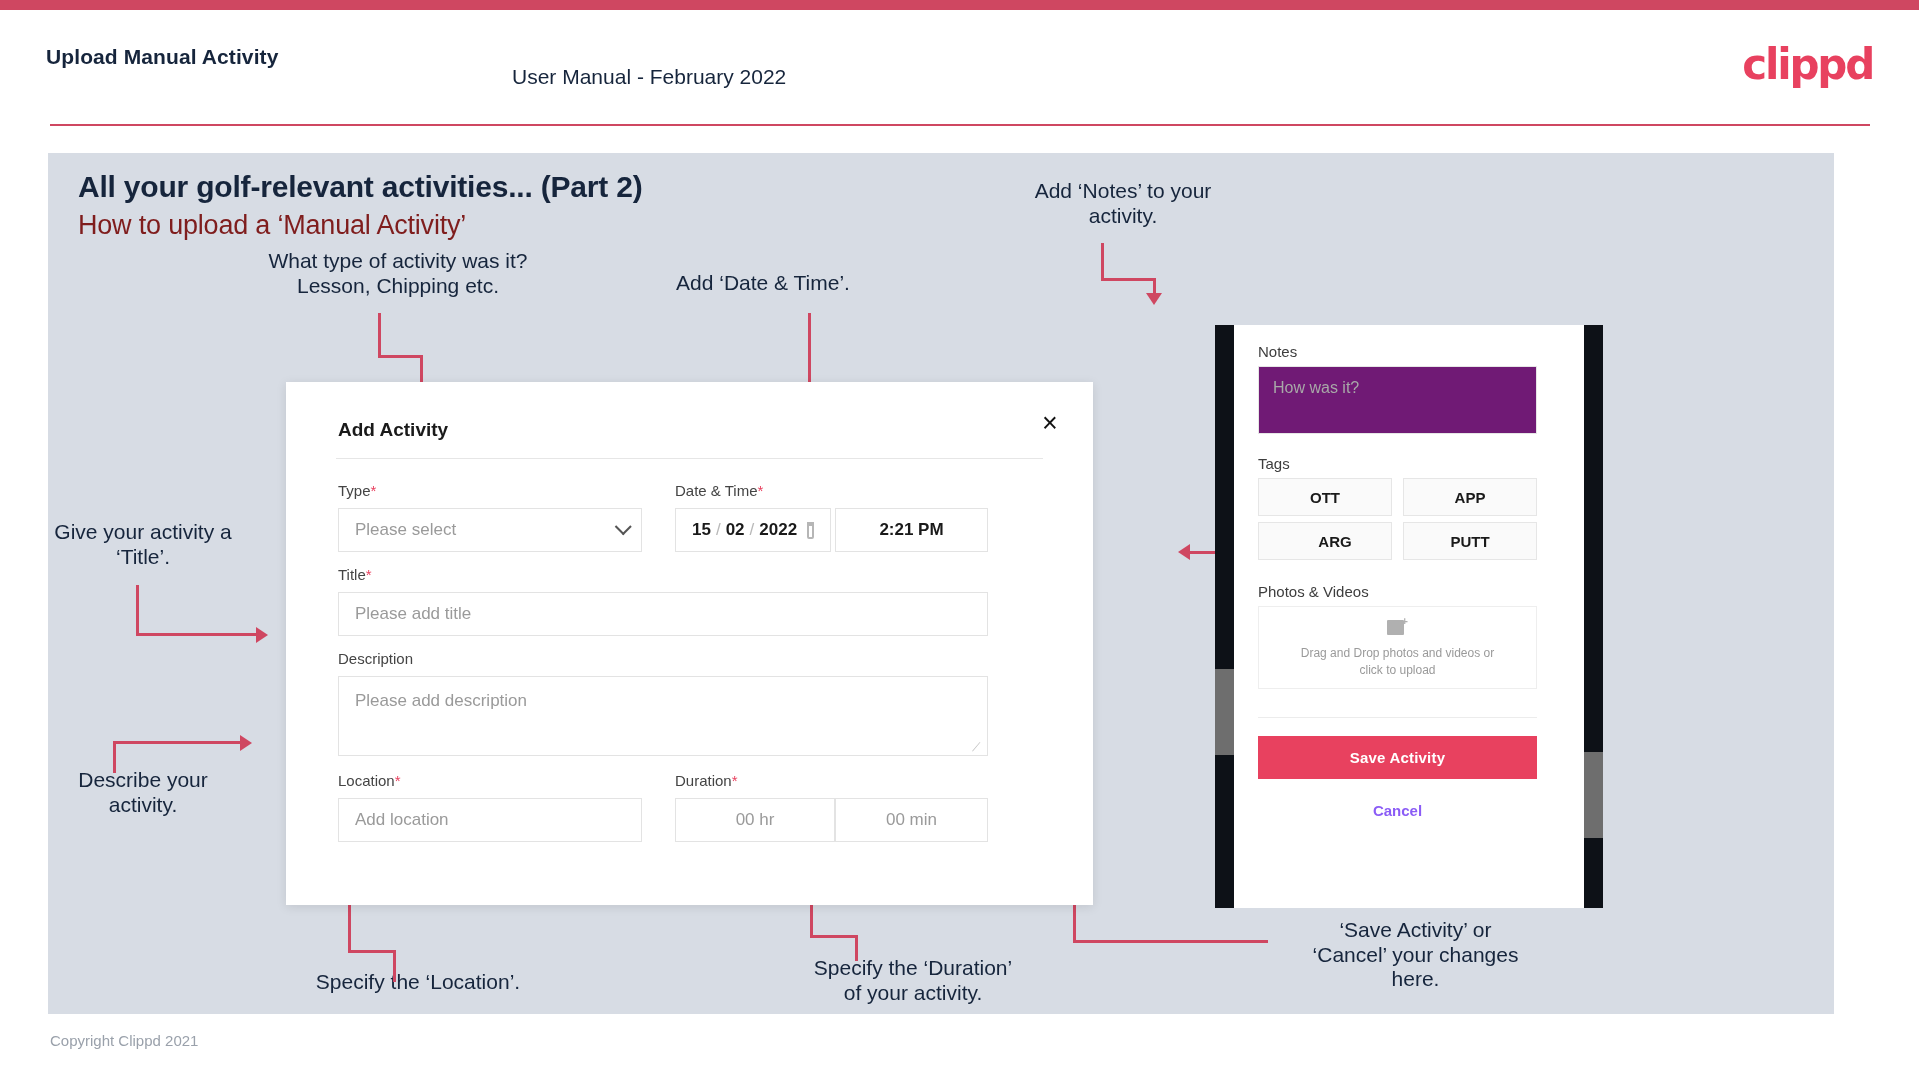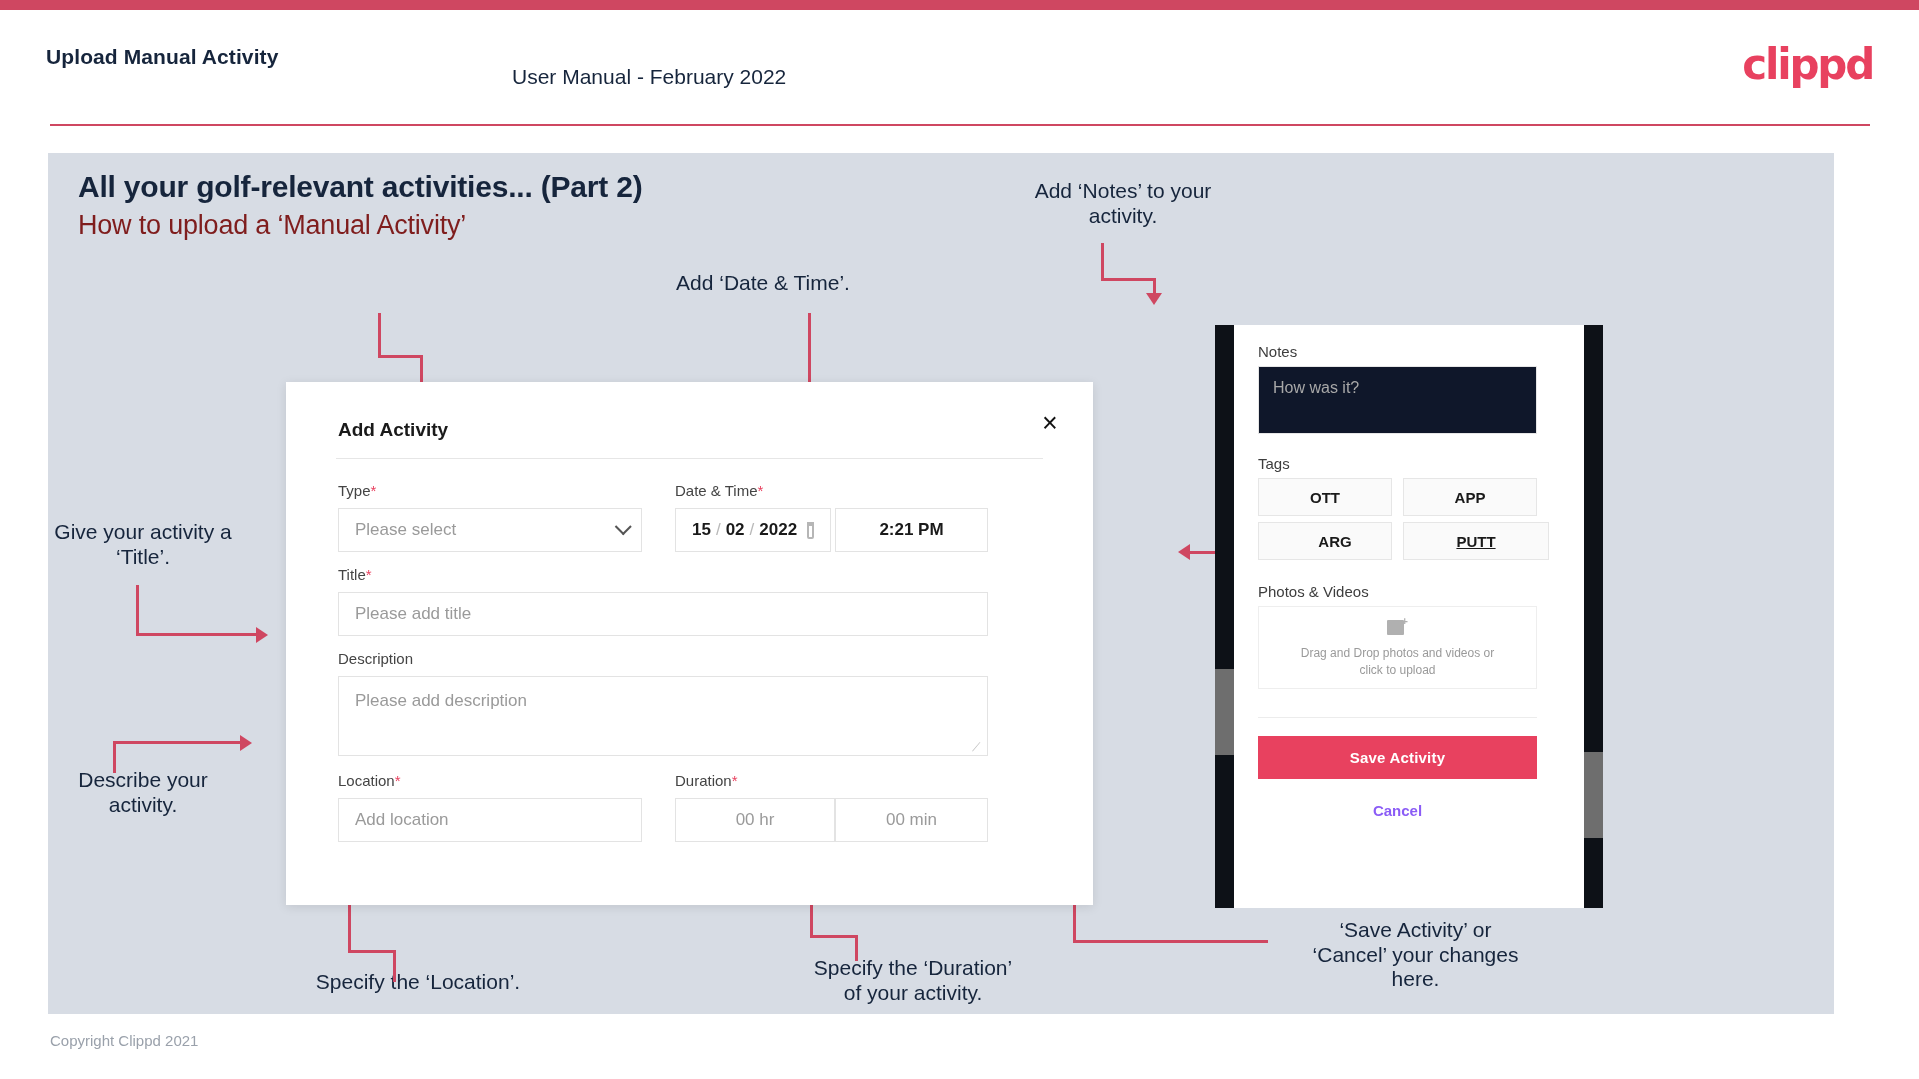--- a/index.html
+++ b/index.html
@@ -163,21 +163,21 @@
   .phone-screen {
     position: absolute; left: 19px; top: 0;
     width: 350px; height: 583px;
     background: #ffffff;
   }
 
   .p-label {
     position: absolute; font-size: 15px; color: #3d3d3d;
   }
   .p-input {
-    position: absolute; border: 1px solid #e6e6e6; background: #0f172a;
+    position: absolute; border: 1px solid #e6e6e6; background: #701a75;
     font-size: 16px; color: #a8a8a8;
     padding: 12px 14px;
   }
   .p-tag {
     position: absolute;
     border: 1px solid #e6e6e6; background: #fafafa;
     display: flex; align-items: center; justify-content: center;
     font-size: 15px; font-weight: 700; color: #1a1a1a;
   }
   .p-drop {
@@ -233,20 +233,22 @@
   <div class="header-title">Upload Manual Activity</div>
   <div class="header-sub">User Manual - February 2022</div>
   <div class="brand-logo">clippd</div>
   <div class="header-rule"></div>
 
   <div class="slide">
 
     <div class="slide-title">All your golf-relevant activities... (Part 2)</div>
     <div class="slide-subtitle">How to upload a ‘Manual Activity’</div>
 
+    <div class="anno" style="left:190px; top:96px; width:320px; white-space:pre-line;">What type of activity was it?
+Lesson, Chipping etc.</div>
 
     <div class="anno" style="left:570px; top:118px; width:290px; white-space:pre-line;">Add ‘Date &amp; Time’.</div>
 
     <div class="anno" style="left:-40px; top:367px; width:270px; white-space:pre-line;">Give your activity a
 ‘Title’.</div>
 
     <div class="anno" style="left:-30px; top:615px; width:250px; white-space:pre-line;">Describe your
 activity.</div>
 
     <div class="anno" style="left:225px; top:817px; width:290px; white-space:pre-line;">Specify the ‘Location’.</div>
@@ -396,21 +398,21 @@
 
         <div class="p-tag" style="left:24px; top:153px; width:134px; height:38px;">
           <span>OTT</span>
         </div>
         <div class="p-tag" style="left:169px; top:153px; width:134px; height:38px;">
           <span>APP</span>
         </div>
         <div class="p-tag" style="left:24px; top:197px; width:134px; height:38px;padding-left:20px;">
           <span>ARG</span>
         </div>
-        <div class="p-tag" style="left:169px; top:197px; width:146px; height:38px;text-decoration:underline;">
+        <div class="p-tag" style="left:169px; top:197px; width:134px; height:38px;">
           <span>PUTT</span>
         </div>
 
         <div class="p-label" style="left:24px; top:258px;">Photos &amp; Videos</div>
         <div class="p-drop" style="left:24px; top:281px; width:279px; height:83px;">
           <span class="img-icon">
             <span class="frame"></span>
               <span class="plus">+</span>
           </span>
           <span class="dtext">

